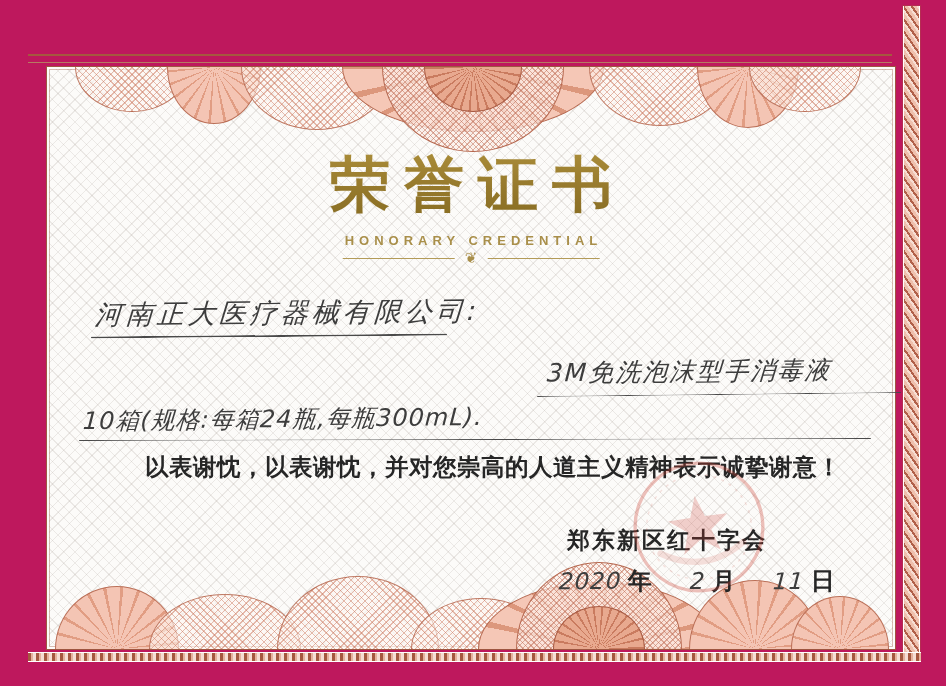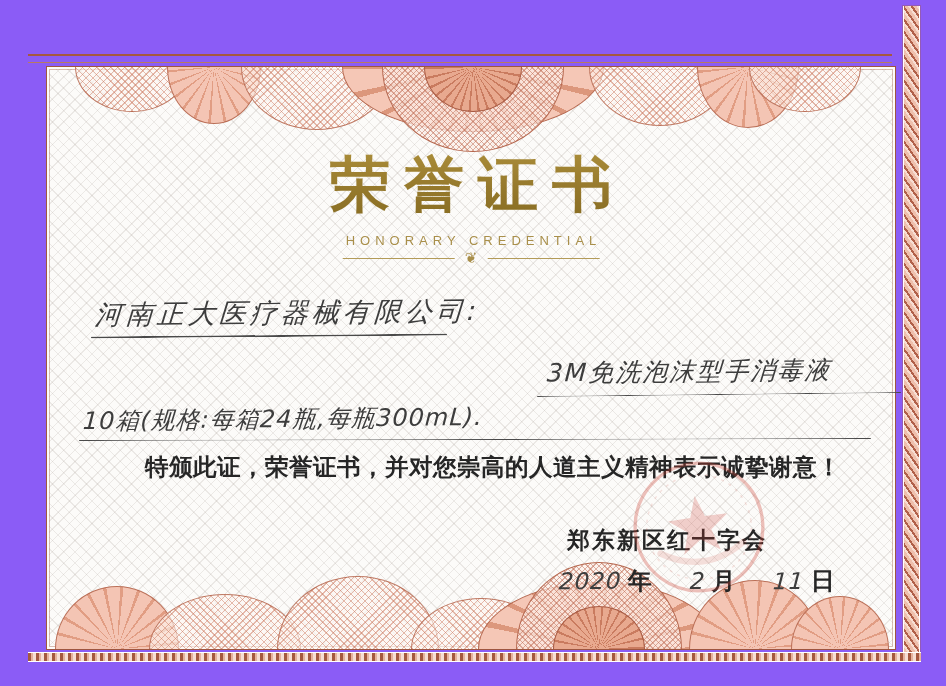--- a/index.html
+++ b/index.html
@@ -1,17 +1,17 @@
 <!DOCTYPE html>
 <html><head>
 <meta charset="utf-8">
 <style>
   html,body{margin:0;padding:0;background:#ffffff;}
   .photo{
-    position:relative; width:946px; height:686px; background:#8b5cf6;
+    position:relative; width:946px; height:686px; background:#be185d;
     font-family:"Liberation Serif", serif; overflow:hidden;
   }
   
   .top-double-line{
     position:absolute; left:28px; top:54px; width:864px; height:6px;
     border-top:2.5px solid #a5583f; border-bottom:1.5px solid #b77a62;
   }
   .right-rope{
     position:absolute; left:903px; top:6px; width:15px; height:650px;
     background:repeating-linear-gradient(55deg,#b16049 0 2px,#efc0ad 2px 5px,#f7ddd2 5px 7px);
@@ -80,21 +80,21 @@
   .title{
     position:absolute; top:78px; left:0; width:100%; text-align:center;
     font-family:"DejaVu Sans", sans-serif; font-weight:900; font-size:60px;
     letter-spacing:14px; padding-left:14px; box-sizing:border-box;
     background:linear-gradient(180deg,#b2943e 0%, #96792c 55%, #84691f 100%);
     -webkit-background-clip:text; background-clip:text; color:transparent;
     text-shadow:0 0 1px rgba(150,120,45,.15);
   }
   .subtitle{
     position:absolute; top:166px; left:0; width:100%; text-align:center;
-    font-family:"Liberation Sans", sans-serif; font-size:13px; font-weight:normal;
+    font-family:"Liberation Sans", sans-serif; font-size:13px; font-weight:bold;
     letter-spacing:5px; color:#a98f4a; padding-left:5px; box-sizing:border-box;
   }
   .divider{
     position:absolute; top:186px; left:50%; transform:translateX(-50%);
     display:flex; align-items:center; gap:10px; color:#ab9150;
   }
   .d-line{display:inline-block; width:112px; height:0; border-top:1px solid #b39b58;}
   .d-orn{font-size:15px; line-height:10px; color:#a98f4a;}
   .hand{
     font-family:"DejaVu Sans", sans-serif; font-style:italic; color:#3d3d3d;
@@ -181,21 +181,21 @@
 
     <div class="recipient hand">河南正大医疗器械有限公司:</div>
     <div class="uline u-recipient"></div>
 
     <div class="item hand">3M免洗泡沫型手消毒液</div>
     <div class="uline u-item"></div>
 
     <div class="detail hand">10箱(规格:每箱24瓶,每瓶300mL).</div>
     <div class="uline u-detail"></div>
 
-    <div class="closing">特颁此证，荣誉证书，并对您崇高的人道主义精神表示诚挚谢意！</div>
+    <div class="closing">以表谢忱，以表谢忱，并对您崇高的人道主义精神表示诚挚谢意！</div>
 
     <div class="issuer">郑东新区红十字会</div>
 
     <div class="dateline">
       <span class="num hand">2020</span>
       <span>年</span>
       <span class="gap-m"></span>
       <span class="num hand">2</span>
       <span>月</span>
       <span class="gap-m"></span>

